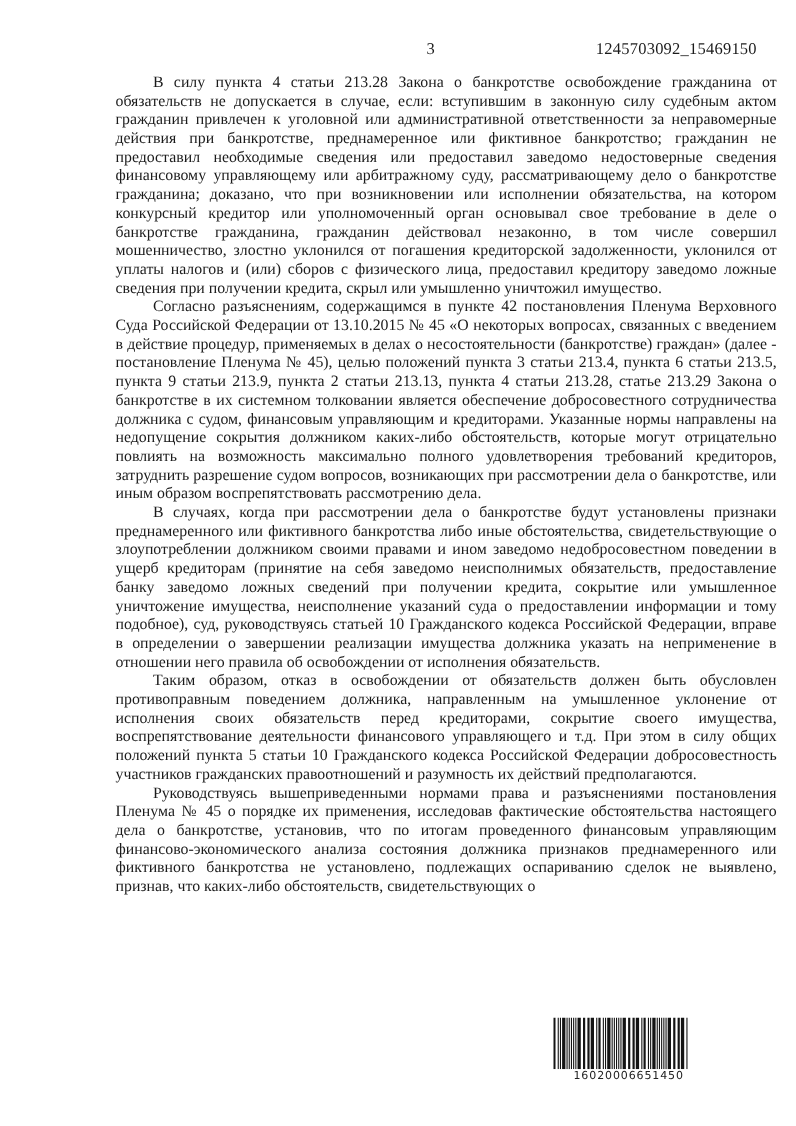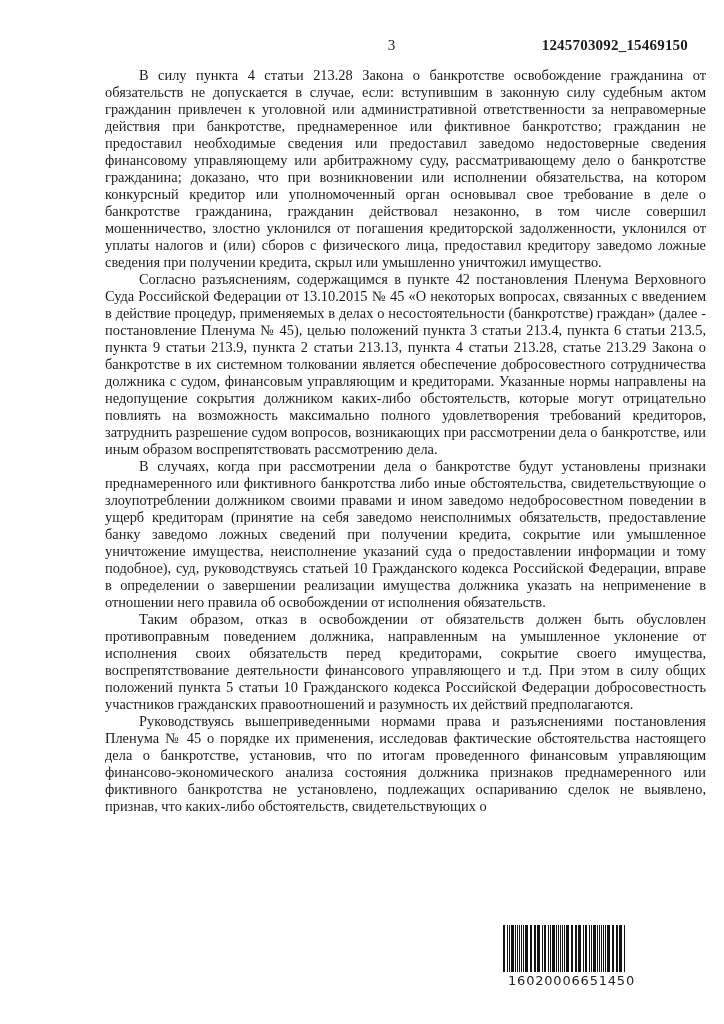--- a/index.html
+++ b/index.html
@@ -30,21 +30,20 @@
     left: 0;
     right: 0;
     text-align: center;
     transform: translateX(-14px);
   }
   .doc-id {
     position: absolute;
     right: 18px;
     top: 0;
     letter-spacing: 0.2px;
-    font-weight: bold;
   }
   .body-text {
     position: absolute;
     top: 67px;
     left: 105px;
     width: 601px;
     font-size: 14.4px;
     line-height: 17px;
     text-align: justify;
   }
@@ -69,21 +68,21 @@
   }
   .barcode-bars .bar {
     flex: 0 0 auto;
     background: #141414;
     height: 100%;
   }
   .barcode-number {
     margin-top: 1px;
     text-align: center;
     font-family: "DejaVu Sans", "Liberation Sans", sans-serif;
-    font-size: 13px;
+    font-size: 10px;
     letter-spacing: 0.8px;
     color: #222;
     white-space: nowrap;
   }
 </style>
 </head>
 <body>
 
 <div class="page">
 

